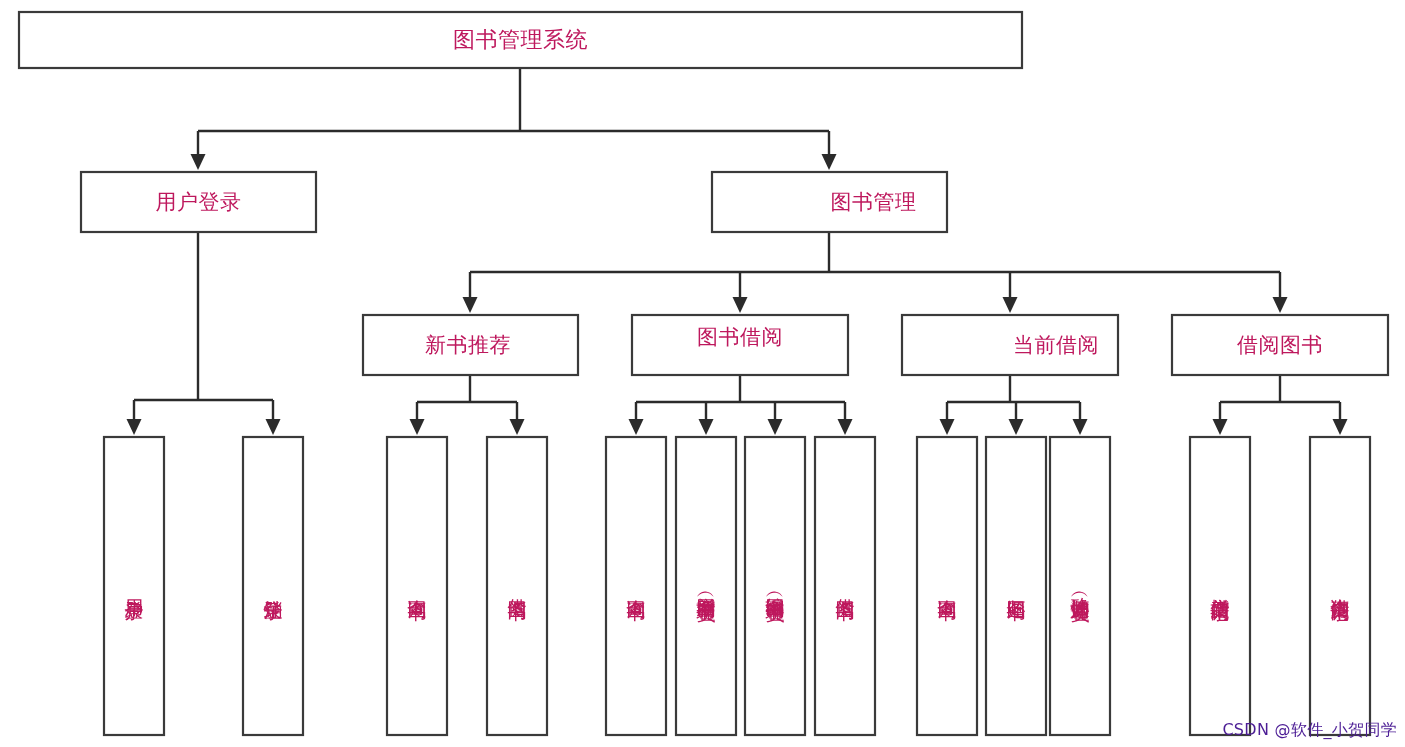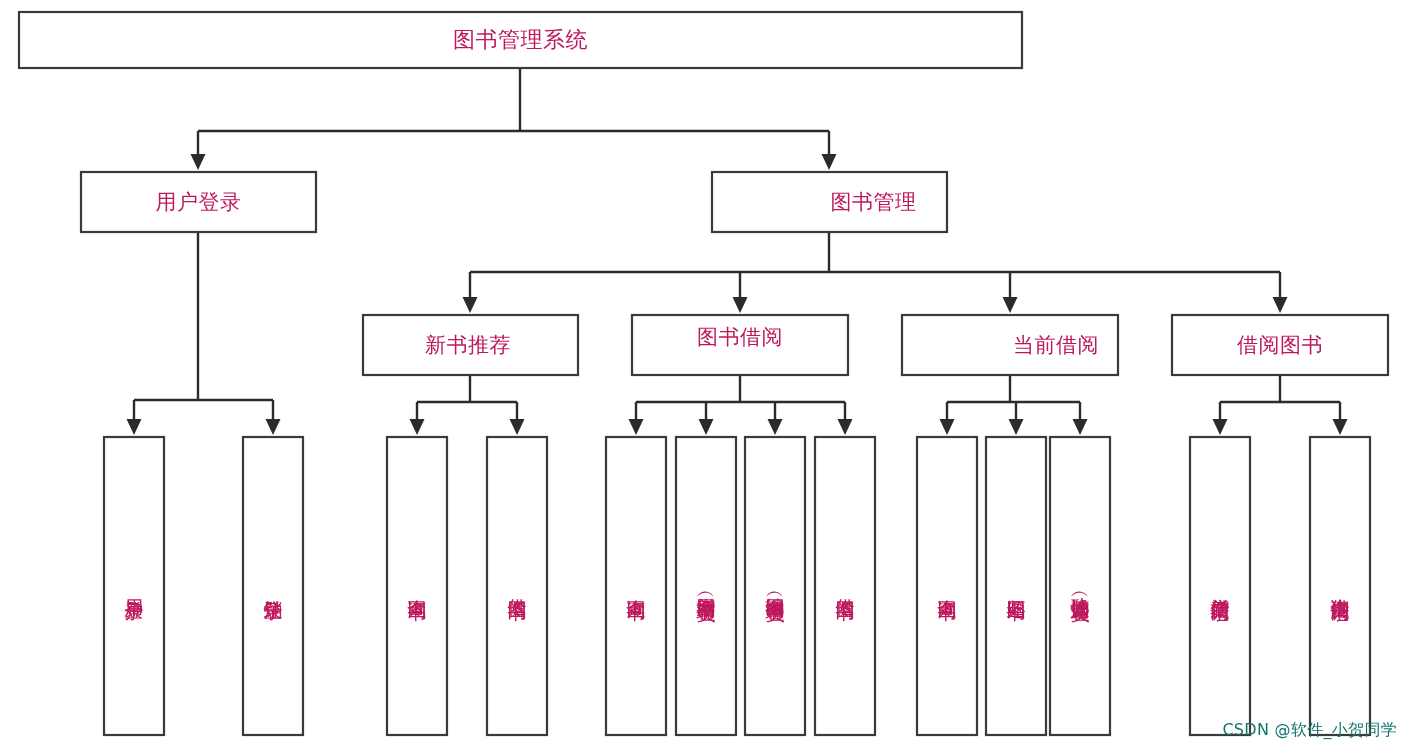--- a/index.html
+++ b/index.html
@@ -62,21 +62,21 @@
     line-height: 1.05;
   }
   .node-label.title {
     font-size: 22px;
   }
   .watermark {
     position: absolute;
     right: 8px;
     bottom: 6px;
     font-size: 16px;
-    color: #0f766e;
+    color: #4c1d95;
     font-family: "DejaVu Sans", "Liberation Sans", sans-serif;
     letter-spacing: 0.3px;
     white-space: nowrap;
   }
 </style>
 </head>
 <body>
 
 <div id="diagram-root">
 

